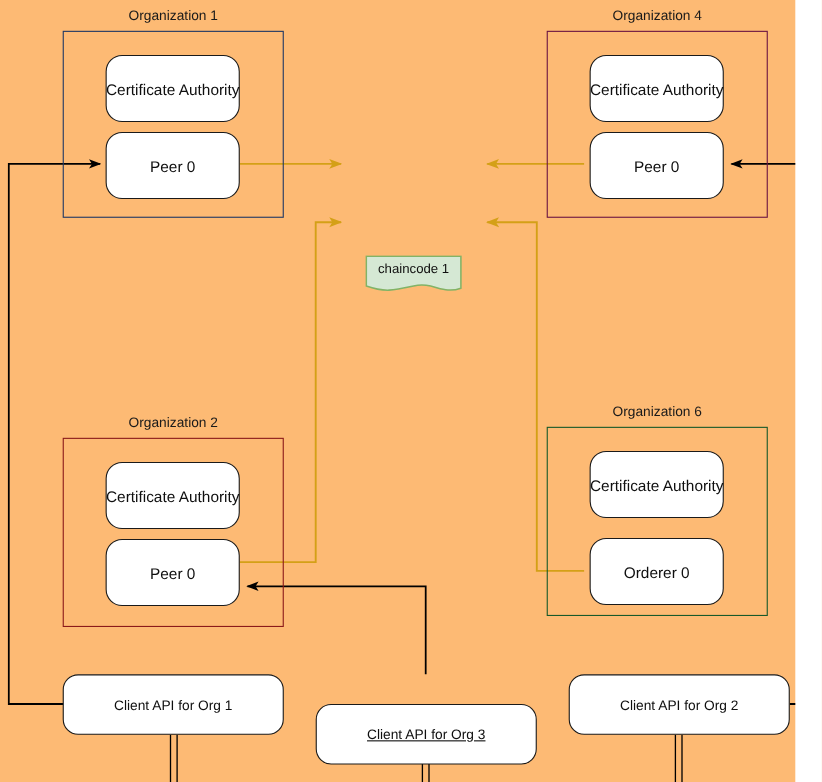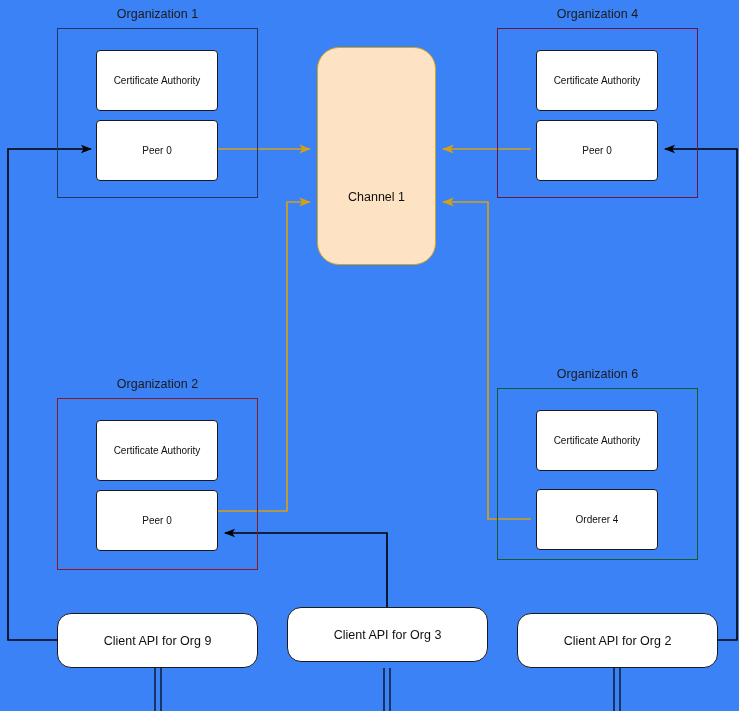--- a/index.html
+++ b/index.html
@@ -8,23 +8,22 @@
     padding: 0;
     background: #ffffff;
   }
   body {
     font-family: "Liberation Sans", sans-serif;
   }
   #canvas {
     position: relative;
     width: 723px;
     height: 711px;
-    background: #3b82f6;
+    background: #fdba74;
     overflow: hidden;
-    padding-left: 16px;
   }
   #wires {
     position: absolute;
     left: 0;
     top: 0;
     width: 747px;
     height: 711px;
     pointer-events: none;
   }
 
@@ -44,26 +43,26 @@
     font-size: 12.5px;
     color: #1a1a1a;
     white-space: nowrap;
   }
 
   
   .node {
     position: absolute;
     box-sizing: border-box;
     border: 1.5px solid #1a1a1a;
-    border-radius: 4px;
+    border-radius: 15px;
     background: #ffffff;
     display: flex;
     align-items: center;
     justify-content: center;
-    font-size: 10px;
+    font-size: 14px;
     color: #0f0f0f;
     text-align: center;
     white-space: nowrap;
   }
 
   
   .channel {
     position: absolute;
     box-sizing: border-box;
     border: 1.8px solid #d6a419;
@@ -192,31 +191,34 @@
     <span>Peer 0</span>
   </div>
 
   <div class="org" style="left:497px; top:388px; width:201px; height:172px; border-color:#17592a;">
     <div class="org-title">Organization 6</div>
   </div>
   <div class="node" style="left:536px; top:410px; width:122px; height:61px;">
     <span>Certificate Authority</span>
   </div>
   <div class="node" style="left:536px; top:489px; width:122px; height:61px;">
-    <span>Orderer 4</span>
-  </div>
-
-  <div class="channel" style="left:317px; top:47px; width:119px; height:218px;">
-    <div class="channel-label">Channel 1</div>
-  </div>
-
+    <span>Orderer 0</span>
+  </div>
+
+
+  <div class="chaincode" style="left:332px; top:232px;">
+    <svg width="88" height="36" viewBox="0 0 88 36">
+      <path d="M 1 1 L 87 1 L 87 30 C 70 36 62 24 44 28 C 26 32 18 34 1 28 Z" fill="#d5e8d4" stroke="#82b366" stroke-width="1.4"></path>
+    </svg>
+    <div class="chaincode-label">chaincode 1</div>
+  </div>
 
   <div class="client-api" style="left:57px; top:613px; width:201px; height:55px;">
-    <span>Client API for Org 9</span>
-  </div>
-  <div class="client-api" style="left:287px; top:607px; width:201px; height:55px;">
+    <span>Client API for Org 1</span>
+  </div>
+  <div class="client-api" style="left:287px; top:640px; width:201px; height:55px;text-decoration:underline;">
     <span>Client API for Org 3</span>
   </div>
   <div class="client-api" style="left:517px; top:613px; width:201px; height:55px;">
     <span>Client API for Org 2</span>
   </div>
 
 </div>
 
 </body></html>

